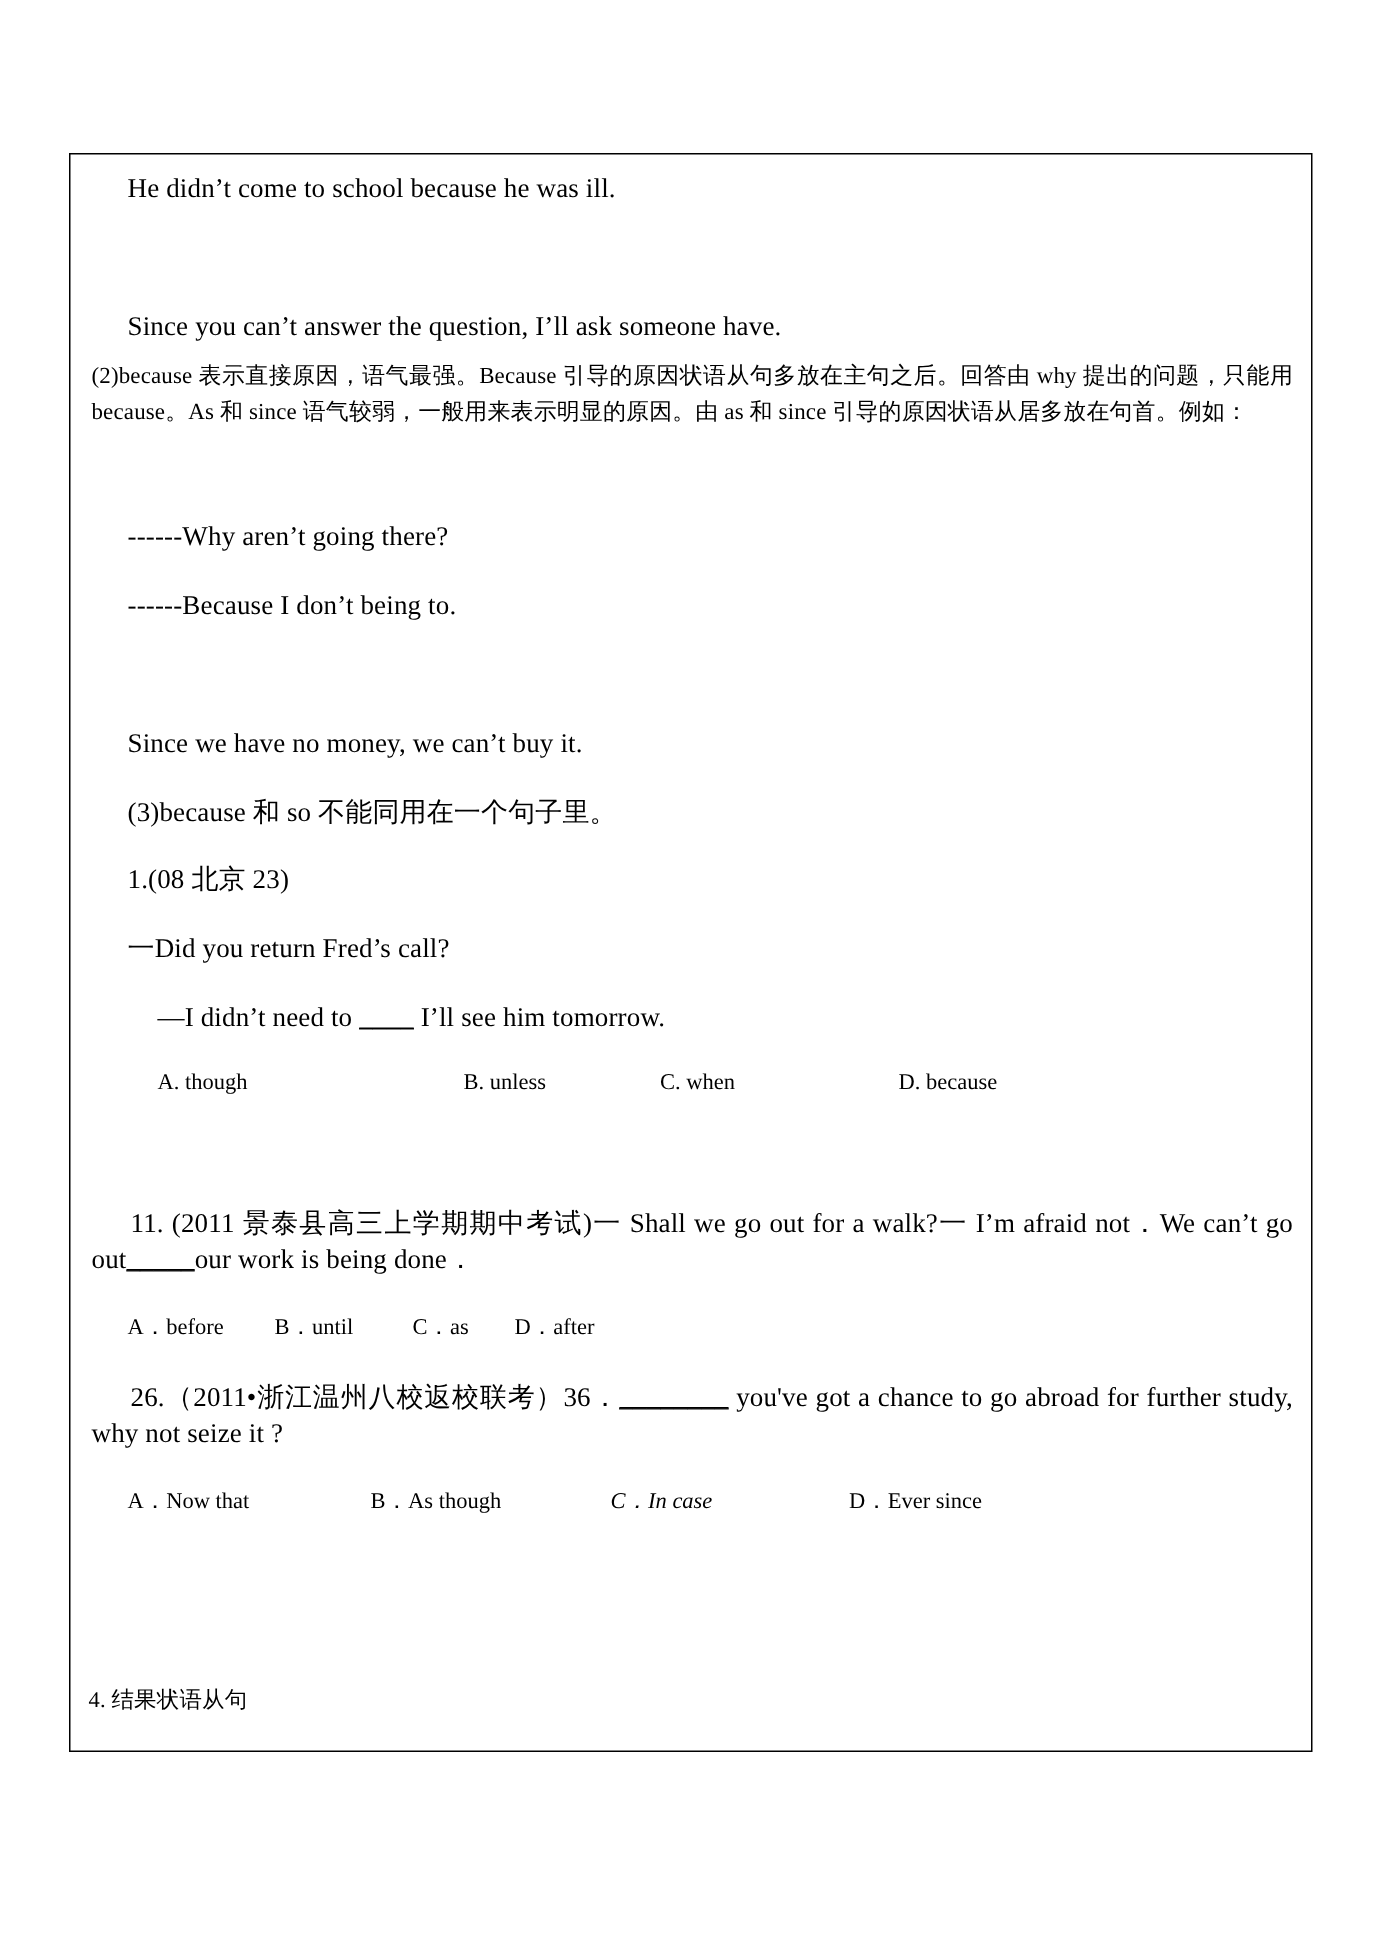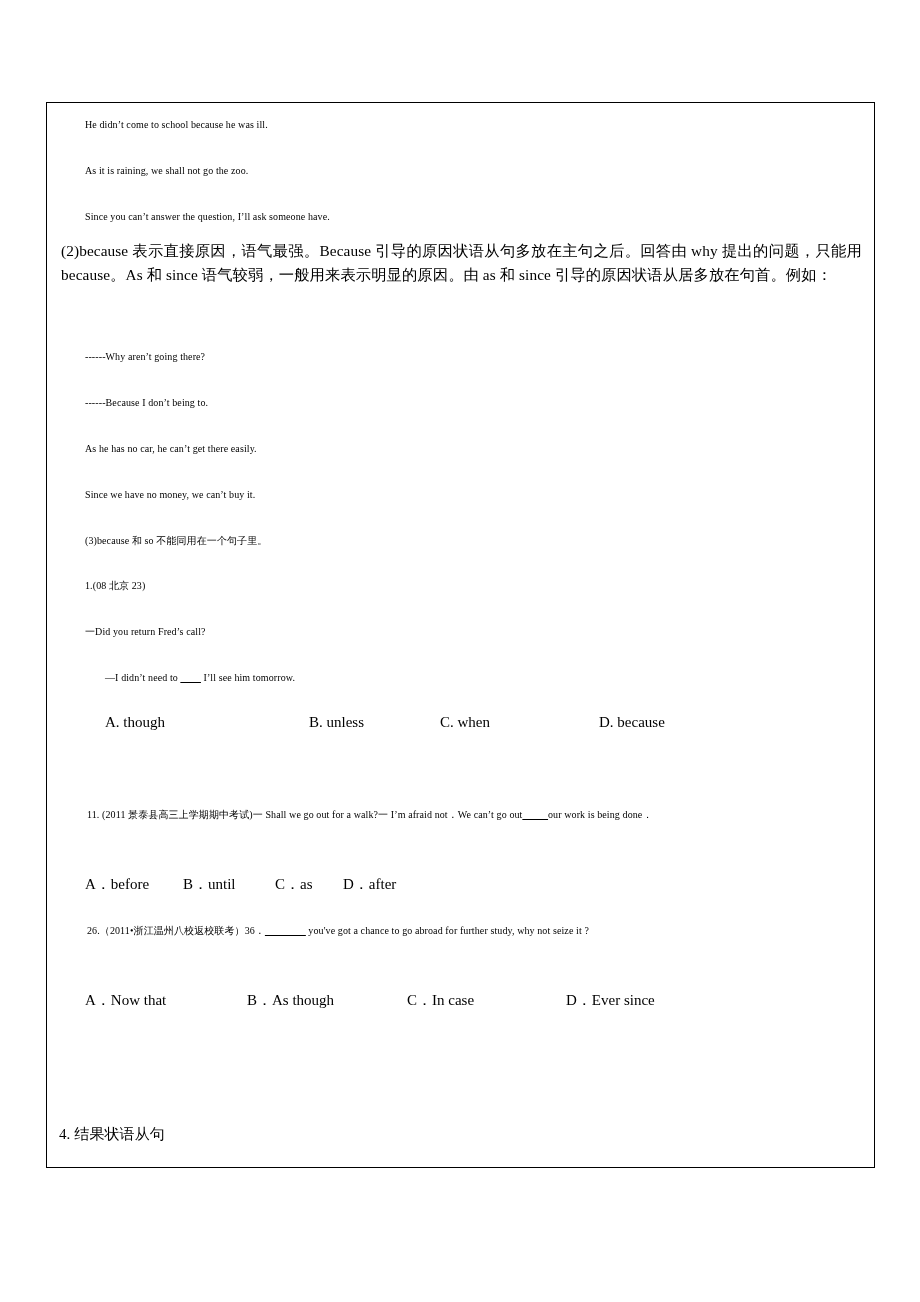--- a/index.html
+++ b/index.html
@@ -40,21 +40,21 @@
     position: relative;
     width: 100%;
     height: 100%;
     box-sizing: border-box;
     padding: 0;
   }
 
   
   .para {
     position: absolute;
-    font-size: 10px;
+    font-size: 18px;
     line-height: 20px;
     letter-spacing: 0.1px;
     white-space: nowrap;
   }
 
   
   .ex {
     left: 38px;
   }
 
@@ -111,31 +111,29 @@
 </head>
 <body>
 
 <div class="page">
 
   <div class="doc-table">
     <div class="cell">
 
       <div class="para ex" style="top:12px;">He didn’t come to school because he was ill.</div>
 
-      <div class="para ex" style="top:58px;">As it is raining, we shall not go the zoo.</div>
 
       <div class="para ex" style="top:104px;">Since you can’t answer the question, I’ll ask someone have.</div>
 
       <div class="para explain" style="top:136px;">(2)because 表示直接原因，语气最强。Because 引导的原因状语从句多放在主句之后。回答由 why 提出的问题，只能用 because。As 和 since 语气较弱，一般用来表示明显的原因。由 as 和 since 引导的原因状语从居多放在句首。例如：</div>
 
       <div class="para ex" style="top:244px;">------Why aren’t going there?</div>
 
       <div class="para ex" style="top:290px;">------Because I don’t being to.</div>
 
-      <div class="para ex" style="top:336px;">As he has no car, he can’t get there easily.</div>
 
       <div class="para ex" style="top:382px;">Since we have no money, we can’t buy it.</div>
 
       <div class="para ex" style="top:428px;">(3)because 和 so 不能同用在一个句子里。</div>
 
       <div class="para ex" style="top:473px;">1.(08 北京 23)</div>
 
       <div class="para ex" style="top:519px;">一Did you return Fred’s call?</div>
 
       <div class="para" style="top:565px; left:58px;font-family:Liberation Serif, serif;">
@@ -160,21 +158,21 @@
         <span class="opt" style="left:296px;">D．after</span>
       </div>
 
       <div class="para q-line-wide" style="top:816px;">
         <span class="indent"></span><span>26.（2011•浙江温州八校返校联考）36．</span><span class="blank-u">________</span><span> you've got a chance to go abroad for further study, why not seize it ?</span>
       </div>
 
       <div class="opts" style="top:888px;">
         <span class="opt" style="left:38px;">A．Now that</span>
         <span class="opt" style="left:200px;">B．As though</span>
-        <span class="opt" style="left:360px;">C．In case</span>
+        <span class="opt" style="left:360px;font-style:italic;">C．In case</span>
         <span class="opt" style="left:519px;">D．Ever since</span>
       </div>
 
       <div class="para heading-cn" style="top:1021px;">4. 结果状语从句</div>
 
     </div>
   </div>
 
 </div>
 

